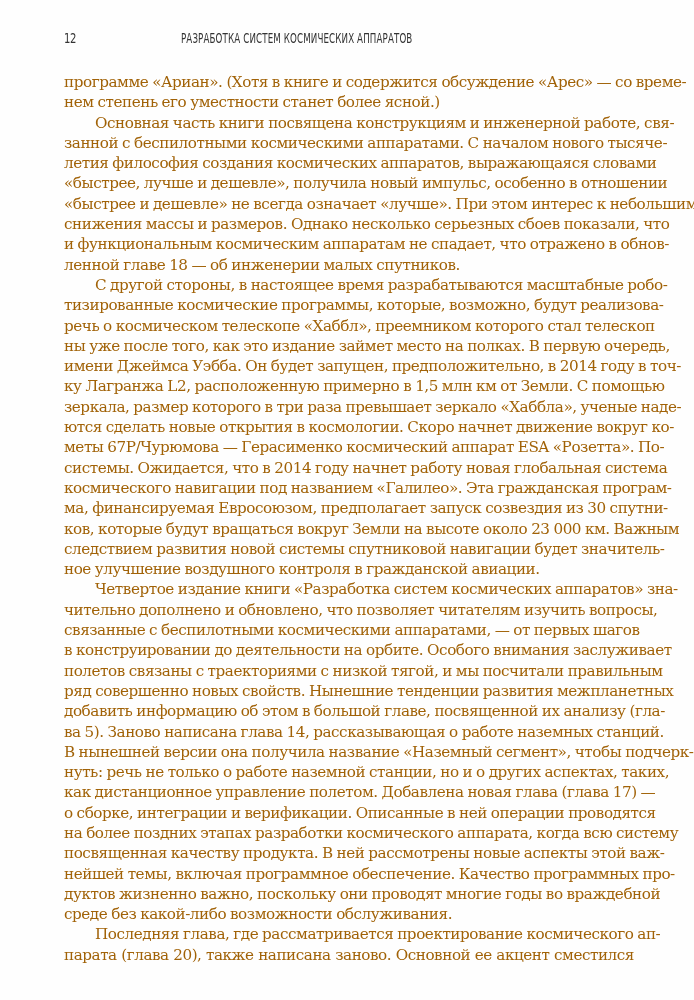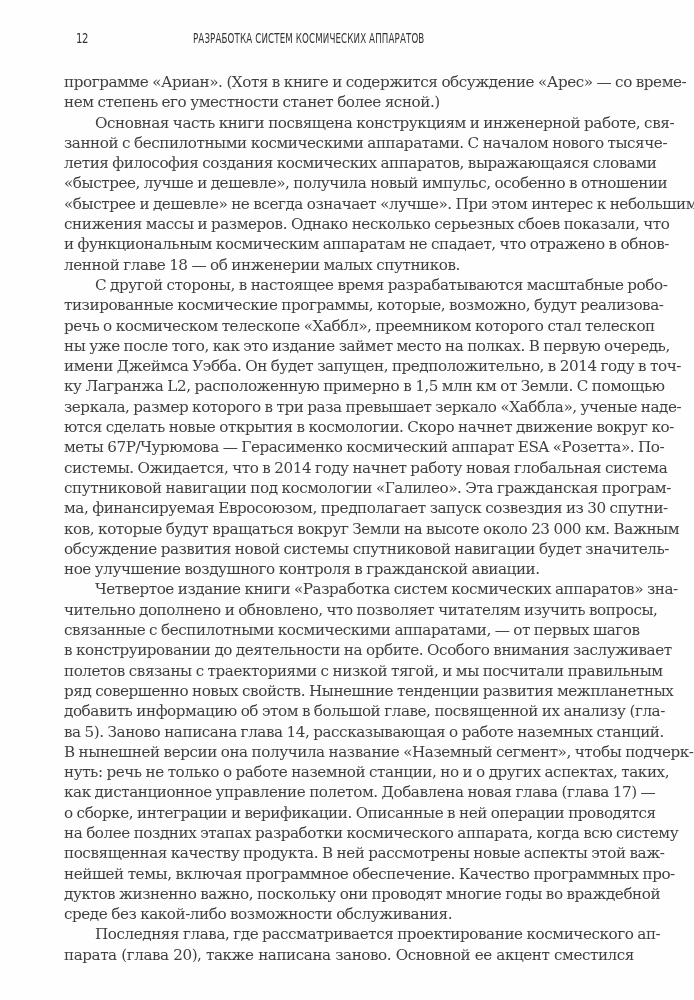--- a/index.html
+++ b/index.html
@@ -1,22 +1,22 @@
 <!DOCTYPE html>
 <html><head>
 <meta charset="utf-8">
 <style>
   html, body { margin: 0; padding: 0; background: #ffffff; }
   body { width: 694px; height: 1000px; position: relative; overflow: hidden; }
   .page { position: absolute; left: 0; top: 0; width: 694px; height: 1000px; background: #fefefe; }
-  .header { position: absolute; top: 30px; left: 76px; width: 570px; height: 22px; }
+  .header { position: absolute; top: 30px; left: 64px; width: 570px; height: 22px; }
   .page-num { position: absolute; left: 0; top: 0; font-family: "DejaVu Sans", sans-serif; font-size: 14px; color: #333; transform: scaleX(0.72); transform-origin: left top; letter-spacing: -0.5px; }
   .running-title { position: absolute; left: 117px; top: 0; width: 340px; font-family: "DejaVu Sans", sans-serif; font-size: 14px; color: #333; white-space: nowrap; transform: scaleX(0.62); transform-origin: left top; letter-spacing: 0.2px; }
   .body { position: absolute; left: 64px; top: 72px; width: 570px; }
-  .line { font-family: "DejaVu Serif", serif; font-size: 15.2px; color: #404040; height: 20.3px; line-height: 20.3px; white-space: nowrap; text-align: justify; text-align-last: justify; letter-spacing: -0.45px; word-spacing: -0.5px; }
+  .line { font-family: "DejaVu Serif", serif; font-size: 15.2px; color: #a16207; height: 20.3px; line-height: 20.3px; white-space: nowrap; text-align: justify; text-align-last: justify; letter-spacing: -0.45px; word-spacing: -0.5px; }
   .line.last { text-align-last: left; }
   .line.indent { padding-left: 31px; }
 </style>
 </head>
 <body>
 
 <div class="page">
   <div class="header">
     <span class="page-num">12</span>
     <span class="running-title">РАЗРАБОТКА СИСТЕМ КОСМИЧЕСКИХ АППАРАТОВ</span>
@@ -44,24 +44,24 @@
       <div class="line indent">С другой стороны, в настоящее время разрабатываются масштабные робо-</div>
       <div class="line">тизированные космические программы, которые, возможно, будут реализова-</div>
       <div class="line">речь о космическом телескопе «Хаббл», преемником которого стал телескоп</div>
       <div class="line">ны уже после того, как это издание займет место на полках. В первую очередь,</div>
       <div class="line">имени Джеймса Уэбба. Он будет запущен, предположительно, в 2014 году в точ-</div>
       <div class="line">ку Лагранжа L2, расположенную примерно в 1,5 млн км от Земли. С помощью</div>
       <div class="line">зеркала, размер которого в три раза превышает зеркало «Хаббла», ученые наде-</div>
       <div class="line">ются сделать новые открытия в космологии. Скоро начнет движение вокруг ко-</div>
       <div class="line">меты 67P/Чурюмова — Герасименко космический аппарат ESA «Розетта». По-</div>
       <div class="line">системы. Ожидается, что в 2014 году начнет работу новая глобальная система</div>
-      <div class="line">спутниковой навигации под космологии «Галилео». Эта гражданская програм-</div>
+      <div class="line">космического навигации под названием «Галилео». Эта гражданская програм-</div>
       <div class="line">ма, финансируемая Евросоюзом, предполагает запуск созвездия из 30 спутни-</div>
       <div class="line">ков, которые будут вращаться вокруг Земли на высоте около 23 000 км. Важным</div>
-      <div class="line">обсуждение развития новой системы спутниковой навигации будет значитель-</div>
+      <div class="line">следствием развития новой системы спутниковой навигации будет значитель-</div>
       <div class="line last">ное улучшение воздушного контроля в гражданской авиации.</div>
     </div>
 
     <div>
       <div class="line indent">Четвертое издание книги «Разработка систем космических аппаратов» зна-</div>
       <div class="line">чительно дополнено и обновлено, что позволяет читателям изучить вопросы,</div>
       <div class="line">связанные с беспилотными космическими аппаратами, — от первых шагов</div>
       <div class="line">в конструировании до деятельности на орбите. Особого внимания заслуживает</div>
       <div class="line">полетов связаны с траекториями с низкой тягой, и мы посчитали правильным</div>
       <div class="line">ряд совершенно новых свойств. Нынешние тенденции развития межпланетных</div>

